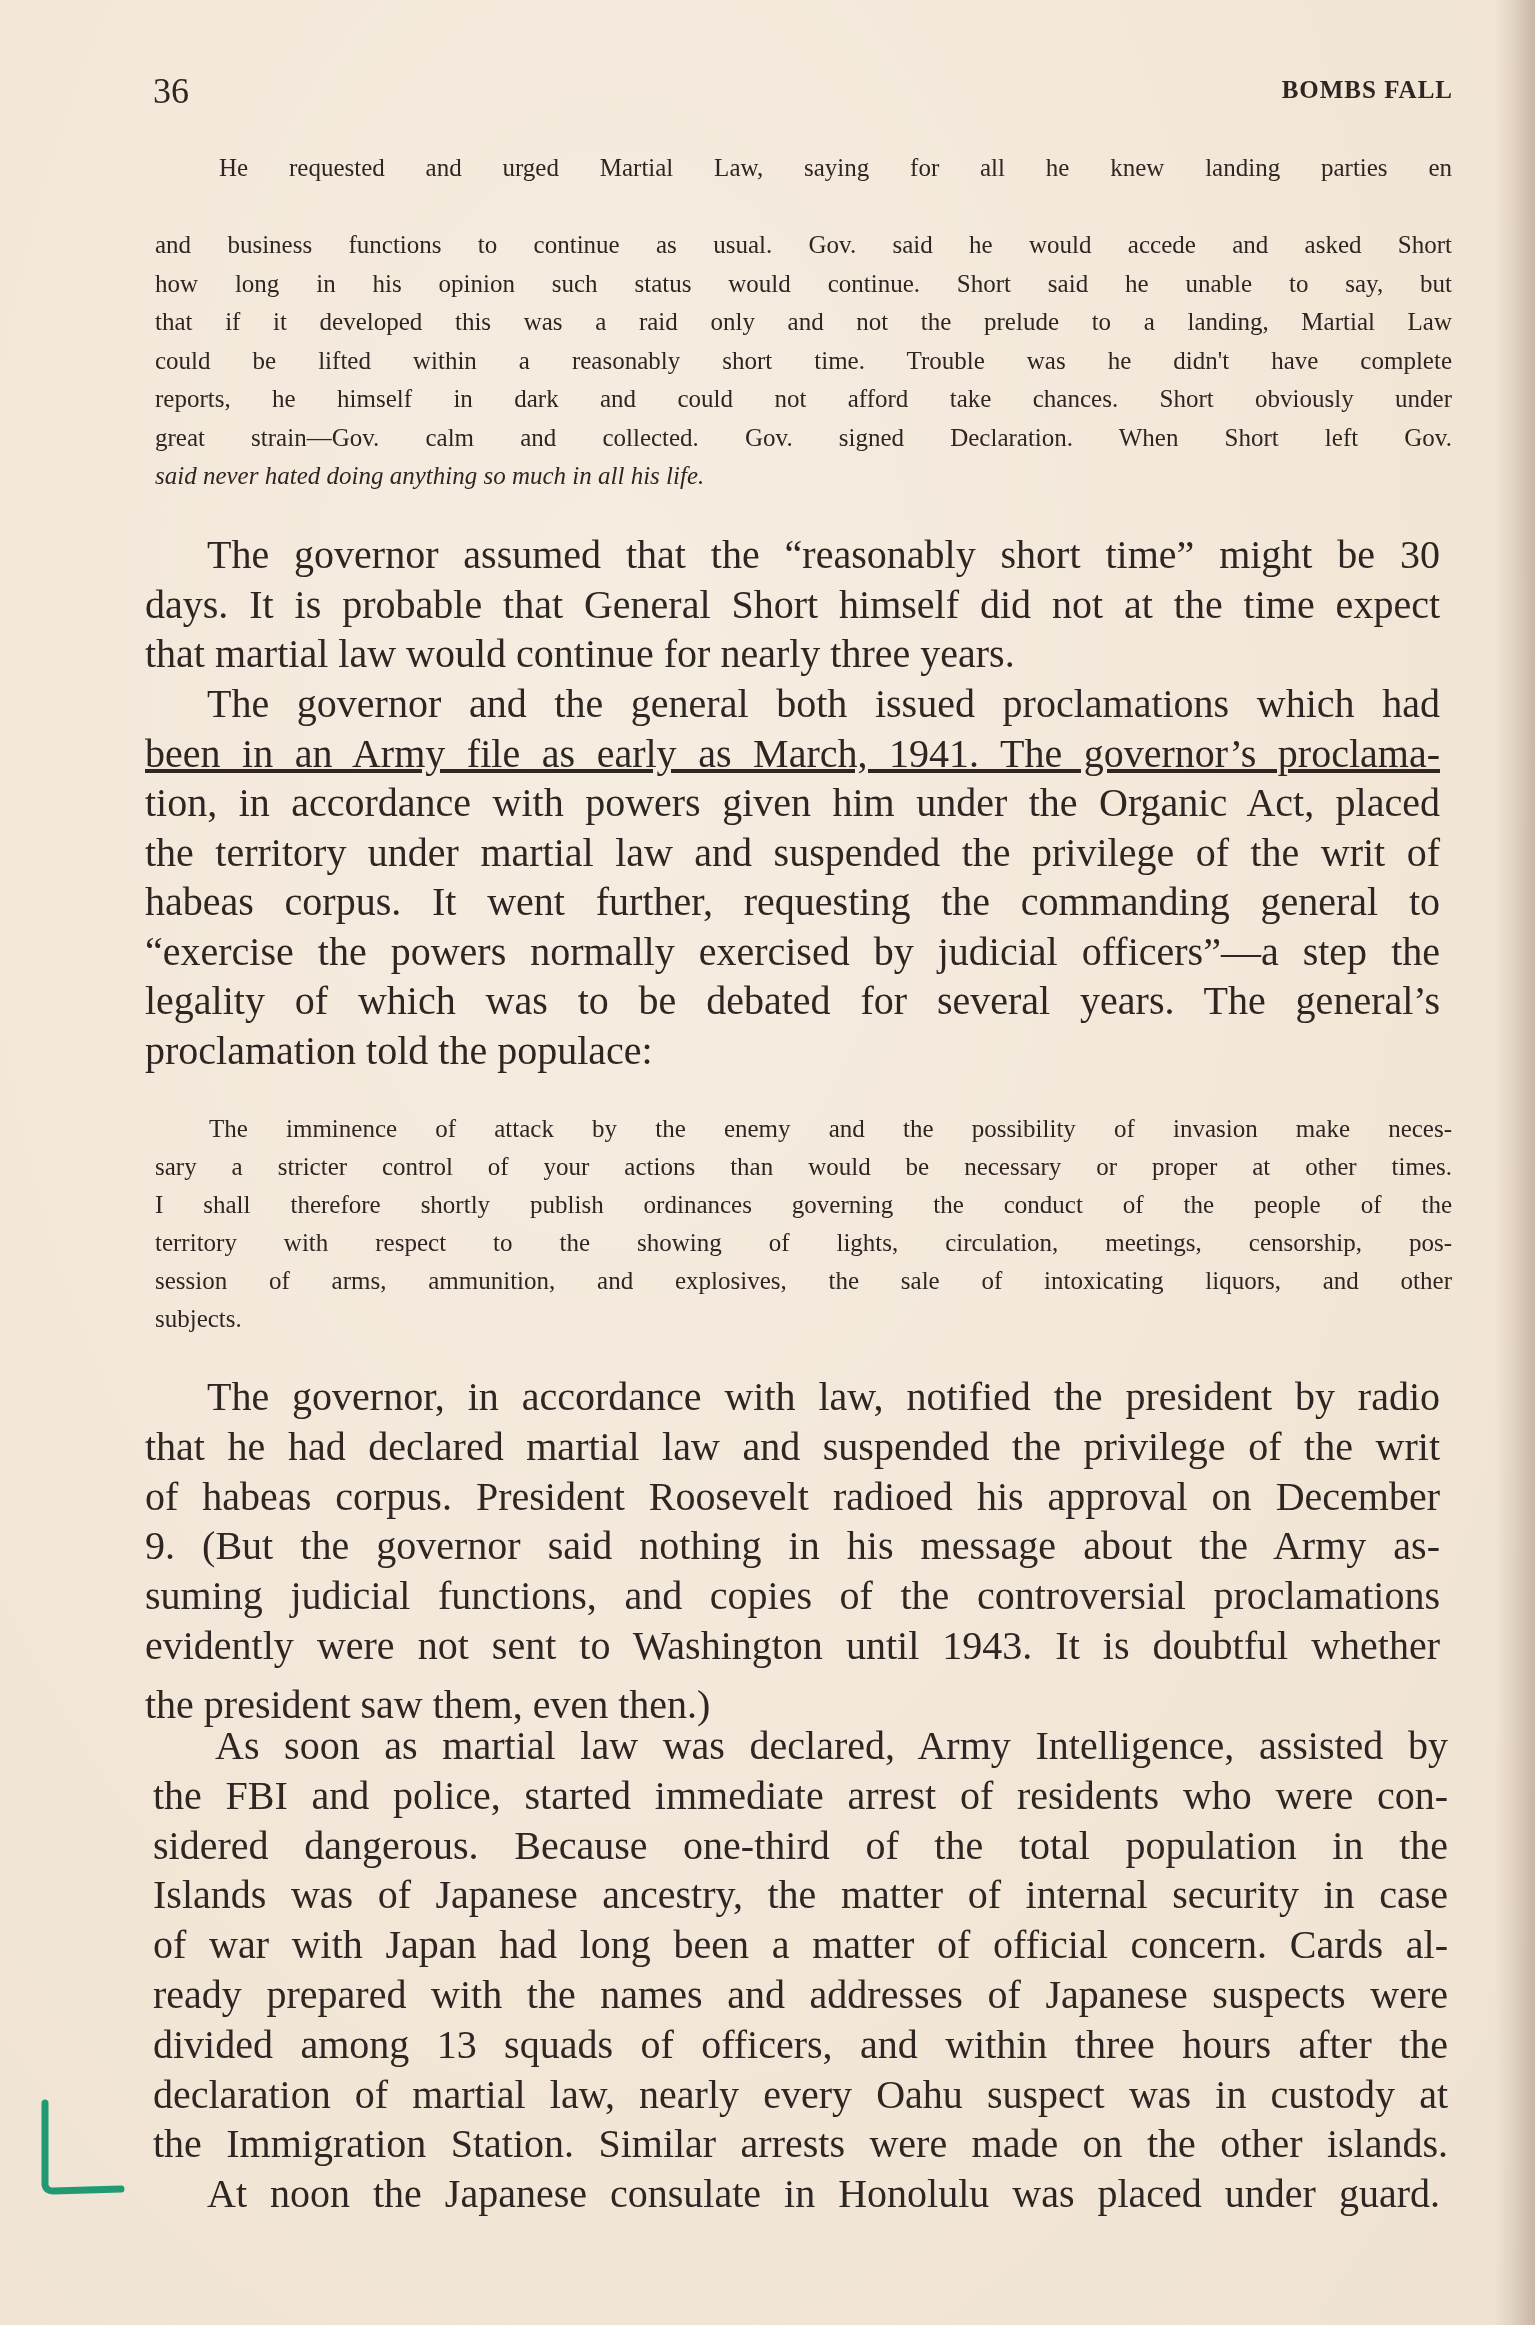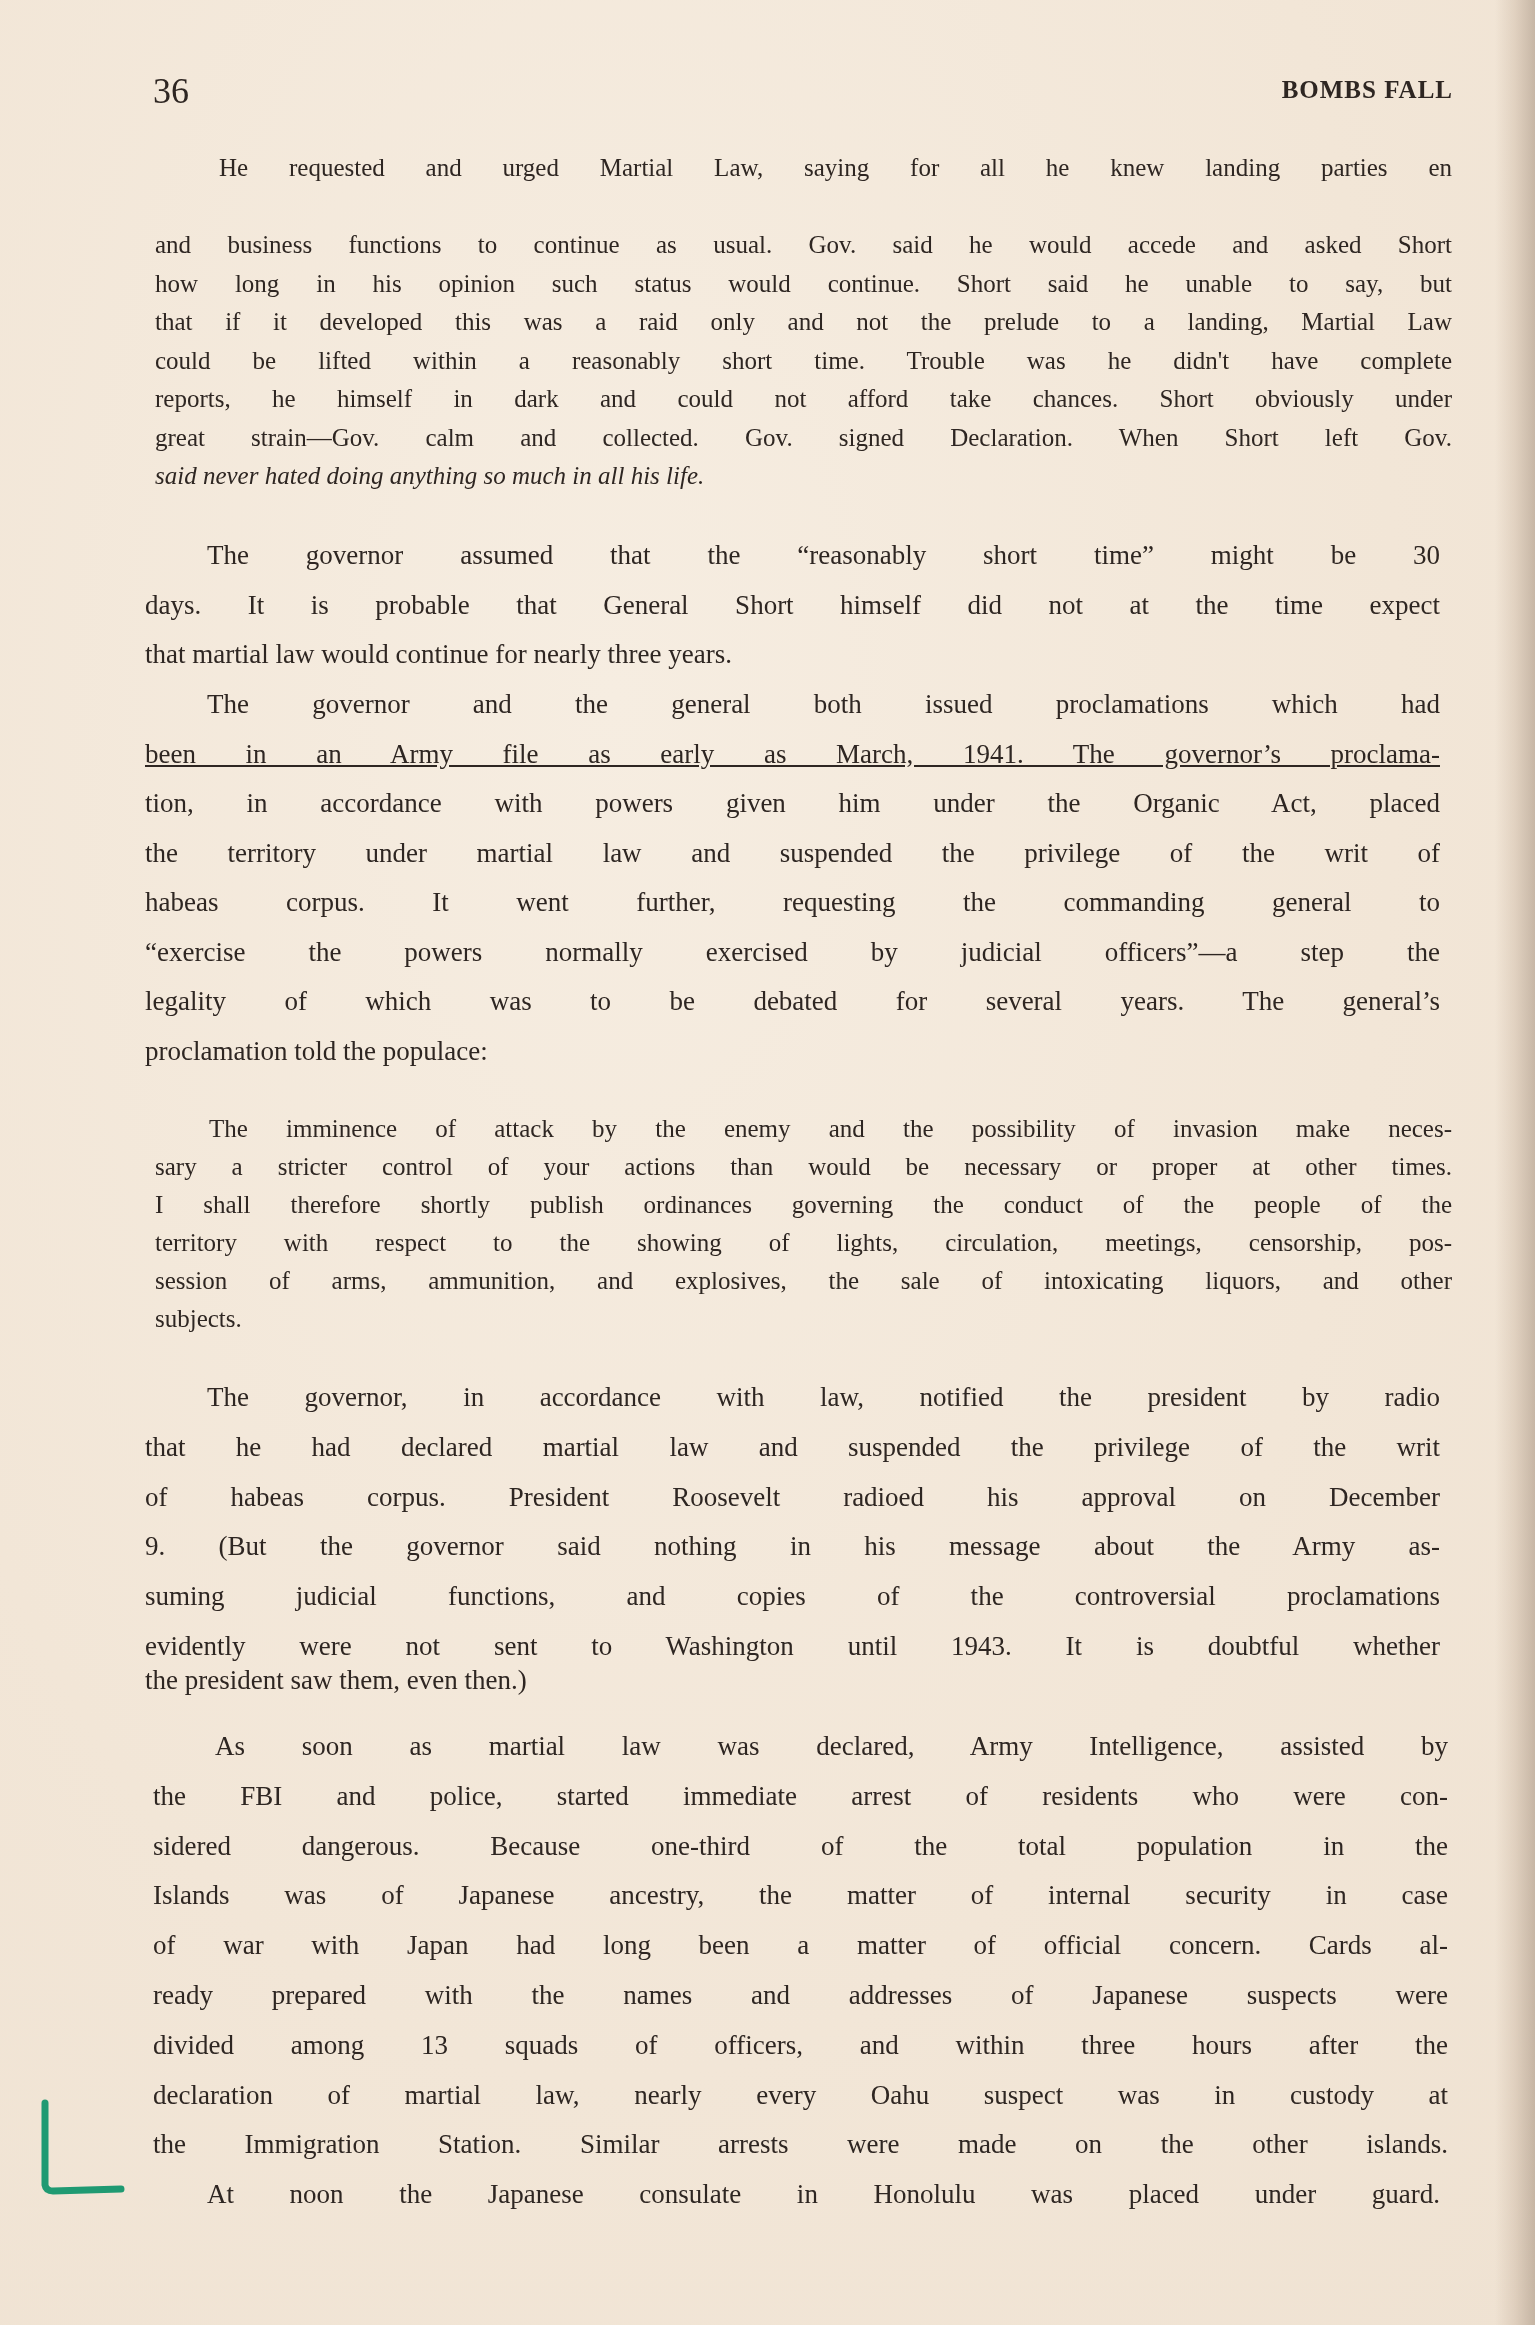--- a/index.html
+++ b/index.html
@@ -27,21 +27,21 @@
     font-family: "Liberation Serif", serif;
   }
   .block { position: absolute; }
   .line {
     position: absolute; left: 0; right: 0; white-space: nowrap;
     text-align: justify; text-align-last: justify;
   }
   .line.last { text-align-last: left; }
   .quote { font-size: 25px; font-family: "Liberation Serif", serif; }
   .quote .line { height: 38px; line-height: 38px; }
-  .main { font-size: 27px; font-family: "Liberation Serif", serif; }
+  .main { font-size: 40px; font-family: "Liberation Serif", serif; }
   .main .line { height: 50px; line-height: 50px; }
   .italic { font-style: italic; }
   .margin-mark {
     position: absolute; left: 37px; top: 2099px; width: 88px; height: 98px;
   }
 </style>
 </head>
 <body>
 
 <div class="page">
@@ -88,21 +88,21 @@
     <div class="line last" style="top:190px;">subjects.</div>
   </div>
 
   <div class="block main" style="left:145px; top:1372px; width:1295px; height:350px;">
     <div class="line" style="top:0px; padding-left:62px;">The governor, in accordance with law, notified the president by radio</div>
     <div class="line" style="top:49.8px;">that he had declared martial law and suspended the privilege of the writ</div>
     <div class="line" style="top:99.6px;">of habeas corpus. President Roosevelt radioed his approval on December</div>
     <div class="line" style="top:149.4px;">9. (But the governor said nothing in his message about the Army as-</div>
     <div class="line" style="top:199.2px;">suming judicial functions, and copies of the controversial proclamations</div>
     <div class="line" style="top:249px;">evidently were not sent to Washington until 1943. It is doubtful whether</div>
-    <div class="line last" style="top:283px;">the president saw them, even then.)</div>
+    <div class="line last" style="top:308px;">the president saw them, even then.)</div>
   </div>
 
   <div class="block main" style="left:145px; top:1721px; width:1295px; height:450px;margin-left:8px;">
     <div class="line" style="top:0px; padding-left:62px;">As soon as martial law was declared, Army Intelligence, assisted by</div>
     <div class="line" style="top:49.8px;">the FBI and police, started immediate arrest of residents who were con-</div>
     <div class="line" style="top:99.6px;">sidered dangerous. Because one-third of the total population in the</div>
     <div class="line" style="top:149.4px;">Islands was of Japanese ancestry, the matter of internal security in case</div>
     <div class="line" style="top:199.2px;">of war with Japan had long been a matter of official concern. Cards al-</div>
     <div class="line" style="top:249px;">ready prepared with the names and addresses of Japanese suspects were</div>
     <div class="line" style="top:298.8px;">divided among 13 squads of officers, and within three hours after the</div>

